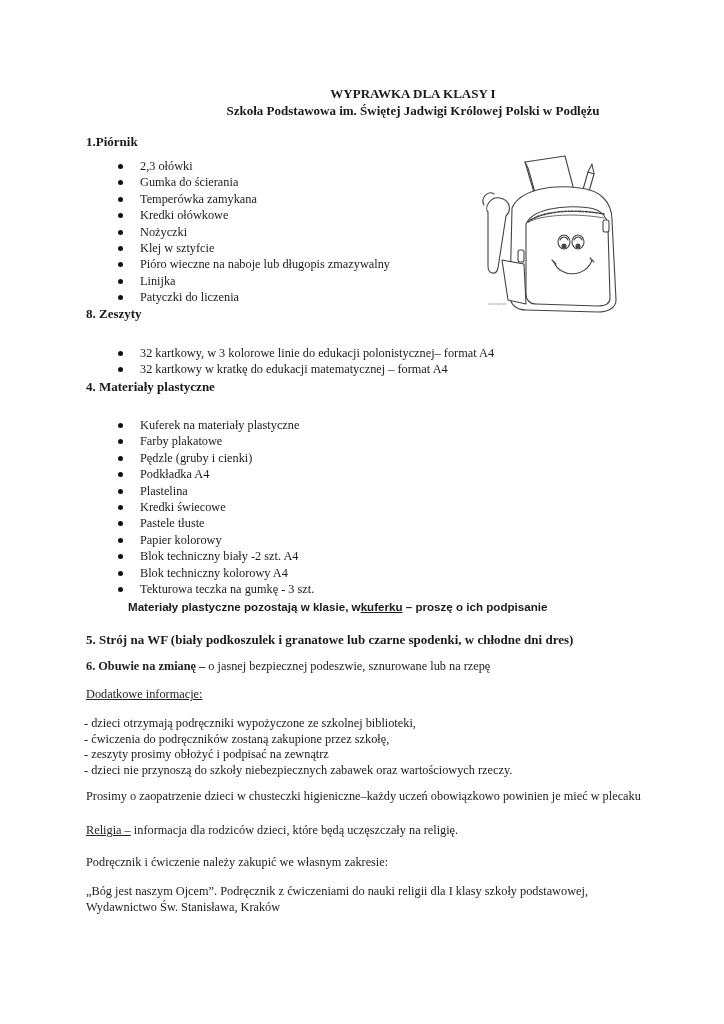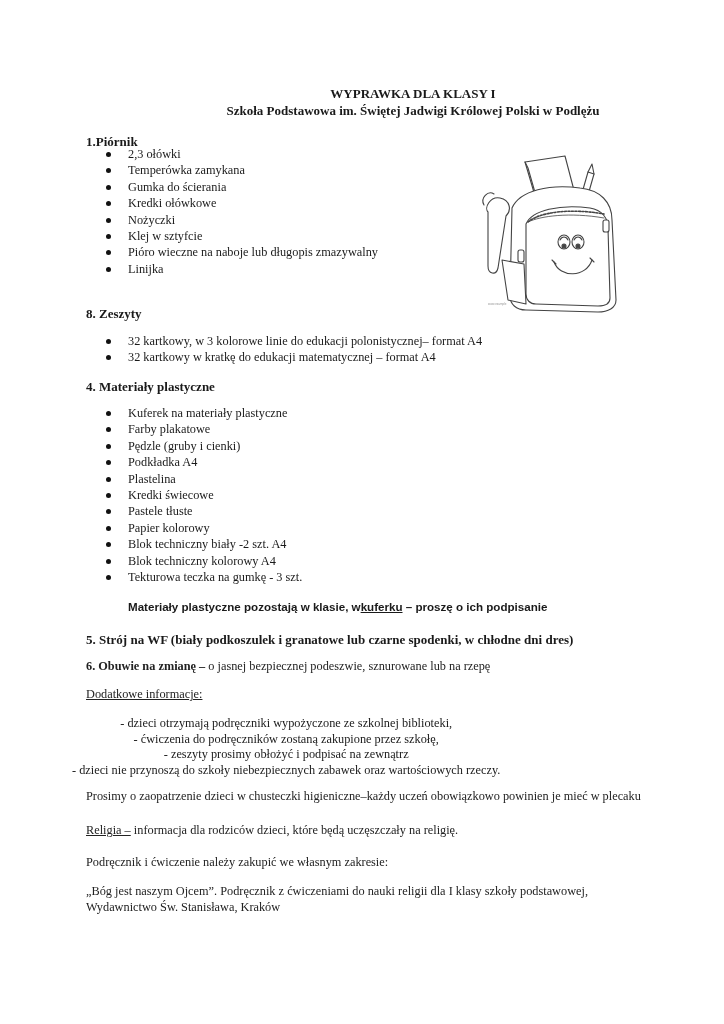--- a/index.html
+++ b/index.html
@@ -3,50 +3,51 @@
 <meta charset="utf-8">
 <style>
   html, body { margin: 0; padding: 0; background: #ffffff; }
   body { width: 724px; height: 1024px; position: relative; overflow: hidden;
          font-family: "Liberation Serif", "DejaVu Serif", serif; color: #1a1a1a; }
   .page { position: absolute; left: 0; top: 0; width: 724px; height: 1024px; }
   .title { position: absolute; left: 12px; width: 724px; text-align: center; font-weight: bold; font-size: 13px; padding-left: 39px; }
   .t1 { top: 86px; }
   .t2 { top: 103px; }
   .h { position: absolute; left: 86px; font-weight: bold; font-size: 13px; margin: 0; }
-  ul.bl { position: absolute; left: 104px; margin: 0; padding: 0; list-style: none; font-size: 12.3px; }
+  ul.bl { position: absolute; left: 104px; margin: 12px; padding: 0; list-style: none; font-size: 12.3px; }
   ul.bl li { position: relative; padding-left: 24px; height: 16.4px; line-height: 16.4px; white-space: nowrap; }
   ul.bl li::before { content: ""; position: absolute; left: 2px; top: 6px; width: 5px; height: 5px; border-radius: 50%; background: #111; }
   .note { position: absolute; left: 128px; top: 600px; font-family: "Liberation Sans", "DejaVu Sans", sans-serif; font-weight: bold; font-size: 11.6px; white-space: nowrap; }
   .note u { }
   .p { position: absolute; left: 86px; font-size: 12.3px; margin: 0; white-space: nowrap; color: #222; text-align: right; }
   .u { text-decoration: underline; }
-  .dash { position: absolute; left: 72px; font-size: 12.3px; margin: 0; padding: 0; list-style: none; text-align: center; }
+  .dash { position: absolute; left: 84px; font-size: 12.3px; margin: 0; padding: 0; list-style: none; }
   .dash li { height: 15.5px; line-height: 15.5px; white-space: nowrap; }
   .backpack { position: absolute; left: 480px; top: 150px; width: 150px; height: 165px; }
   .img-caption { position: absolute; left: 488px; top: 302px; font-family: "Liberation Sans", sans-serif; font-size: 3px; color: #999; }
 </style>
 </head>
 <body>
 
 <div class="page">
 
   <div class="title t1">WYPRAWKA DLA KLASY I</div>
   <div class="title t2">Szkoła Podstawowa im. Świętej Jadwigi Królowej Polski w Podlężu</div>
 
   <h3 class="h" style="top:134px">1.Piórnik</h3>
   <ul class="bl" style="top:146px">
     <li>2,3 ołówki</li>
+    <li>Gumka do ścierania</li>
     <li>Temperówka zamykana</li>
-    <li>Gumka do ścierania</li>
     <li>Kredki ołówkowe</li>
     <li>Nożyczki</li>
     <li>Klej w sztyfcie</li>
     <li>Pióro wieczne na naboje lub długopis zmazywalny</li>
     <li>Linijka</li>
+    <li>Patyczki do liczenia</li>
   </ul>
 
   <svg class="backpack" viewBox="0 0 150 165" fill="none" stroke="#444" stroke-width="1.1" stroke-linejoin="round" stroke-linecap="round">
 
     <path d="M45 12 L85 6 L96 48 L58 56 Z" fill="#fff"></path>
     <path d="M45 12 L48 18 L60 60"></path>
 
     <path d="M100 50 L108 22 L114 24 L106 52 Z" fill="#fff"></path>
     <path d="M108 22 L112 14 L114 24"></path>
 

